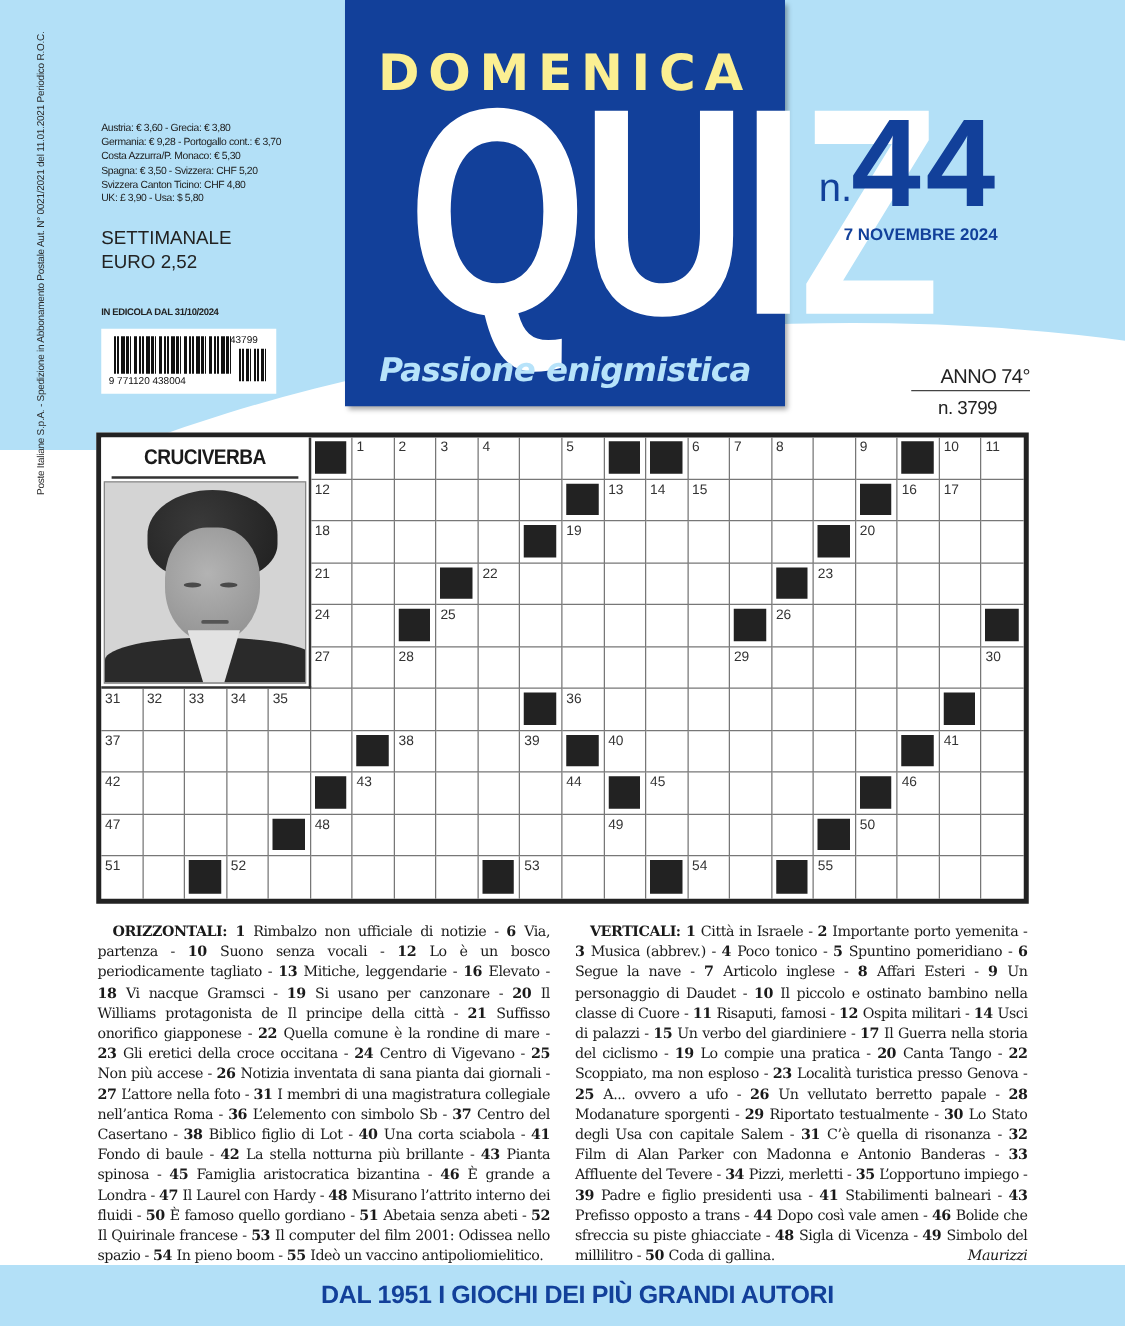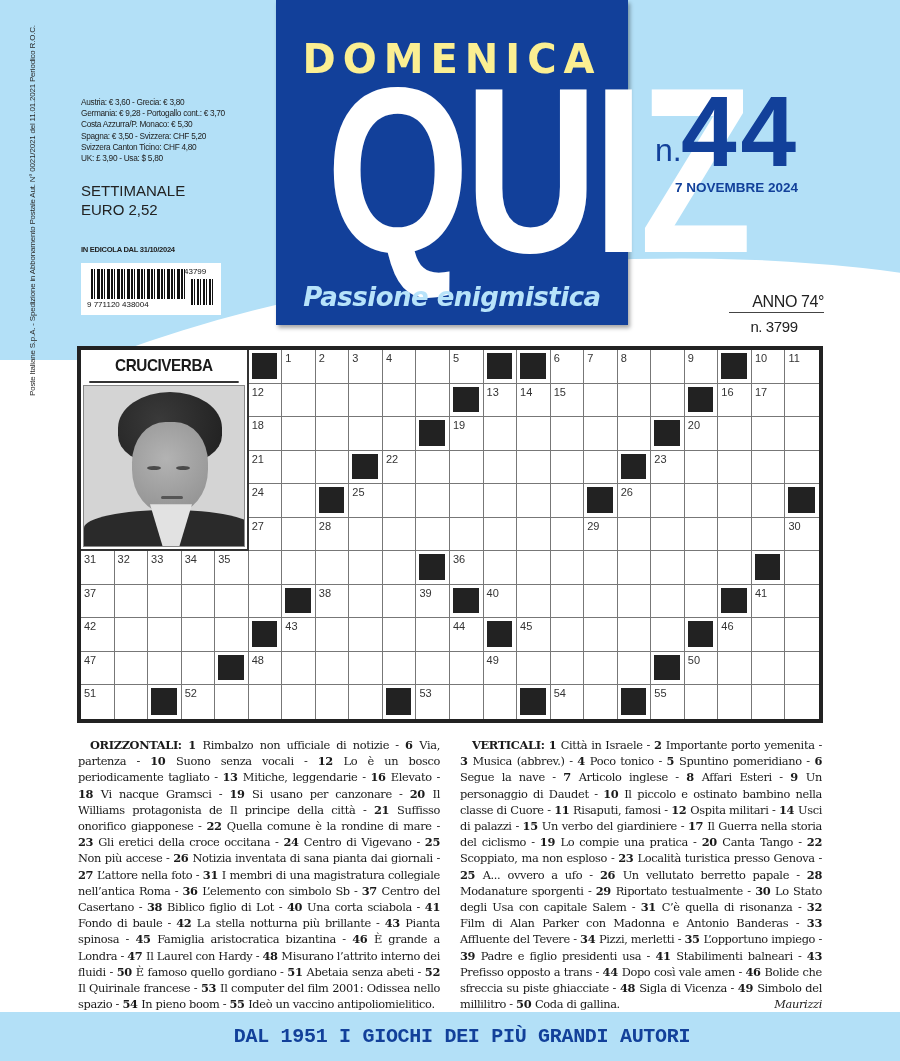--- a/index.html
+++ b/index.html
@@ -53,21 +53,21 @@
   .photo .shirt { position: absolute; left: 66px; bottom: 0; width: 42px; height: 42px; background: #e2e2e2; clip-path: polygon(0 0, 100% 0, 70% 100%, 30% 100%); }
 
   .clues { position: absolute; top: 737px; width: 362px; font-family: "DejaVu Serif", serif; font-size: 11.4px; line-height: 16.2px; text-align: justify; color: #1a1a1a; letter-spacing: -0.35px; }
   .clues.left { left: 78px; } .clues.right { left: 460px; }
   .clues .lead { font-weight: bold; }
   .clues b { font-weight: bold; }
   .clues .sig { float: right; font-style: italic; }
   .clues .indent { display: inline-block; width: 12px; }
 
   .footer { position: absolute; left: 0; top: 1012px; width: 900px; height: 49px; background: #b3e0f7; display: flex; align-items: center; justify-content: center; }
-  .footer span { font-family: Liberation Mono, monospace; font-weight: bold; font-size: 20px; color: #12409a; letter-spacing: -0.3px; margin-left: 24px; }
+  .footer span { font-family: Liberation Sans, sans-serif; font-weight: bold; font-size: 20px; color: #12409a; letter-spacing: -0.3px; margin-left: 24px; }
 </style>
 </head>
 <body>
 
 <div class="bg-top">
   <div class="bg-curve-left"></div>
   <div class="bg-curve"></div>
 </div>
 
 <div class="vertical-note">Poste Italiane S.p.A. - Spedizione in Abbonamento Postale Aut. N° 0021/2021 del 11.01.2021 Periodico R.O.C.</div>

